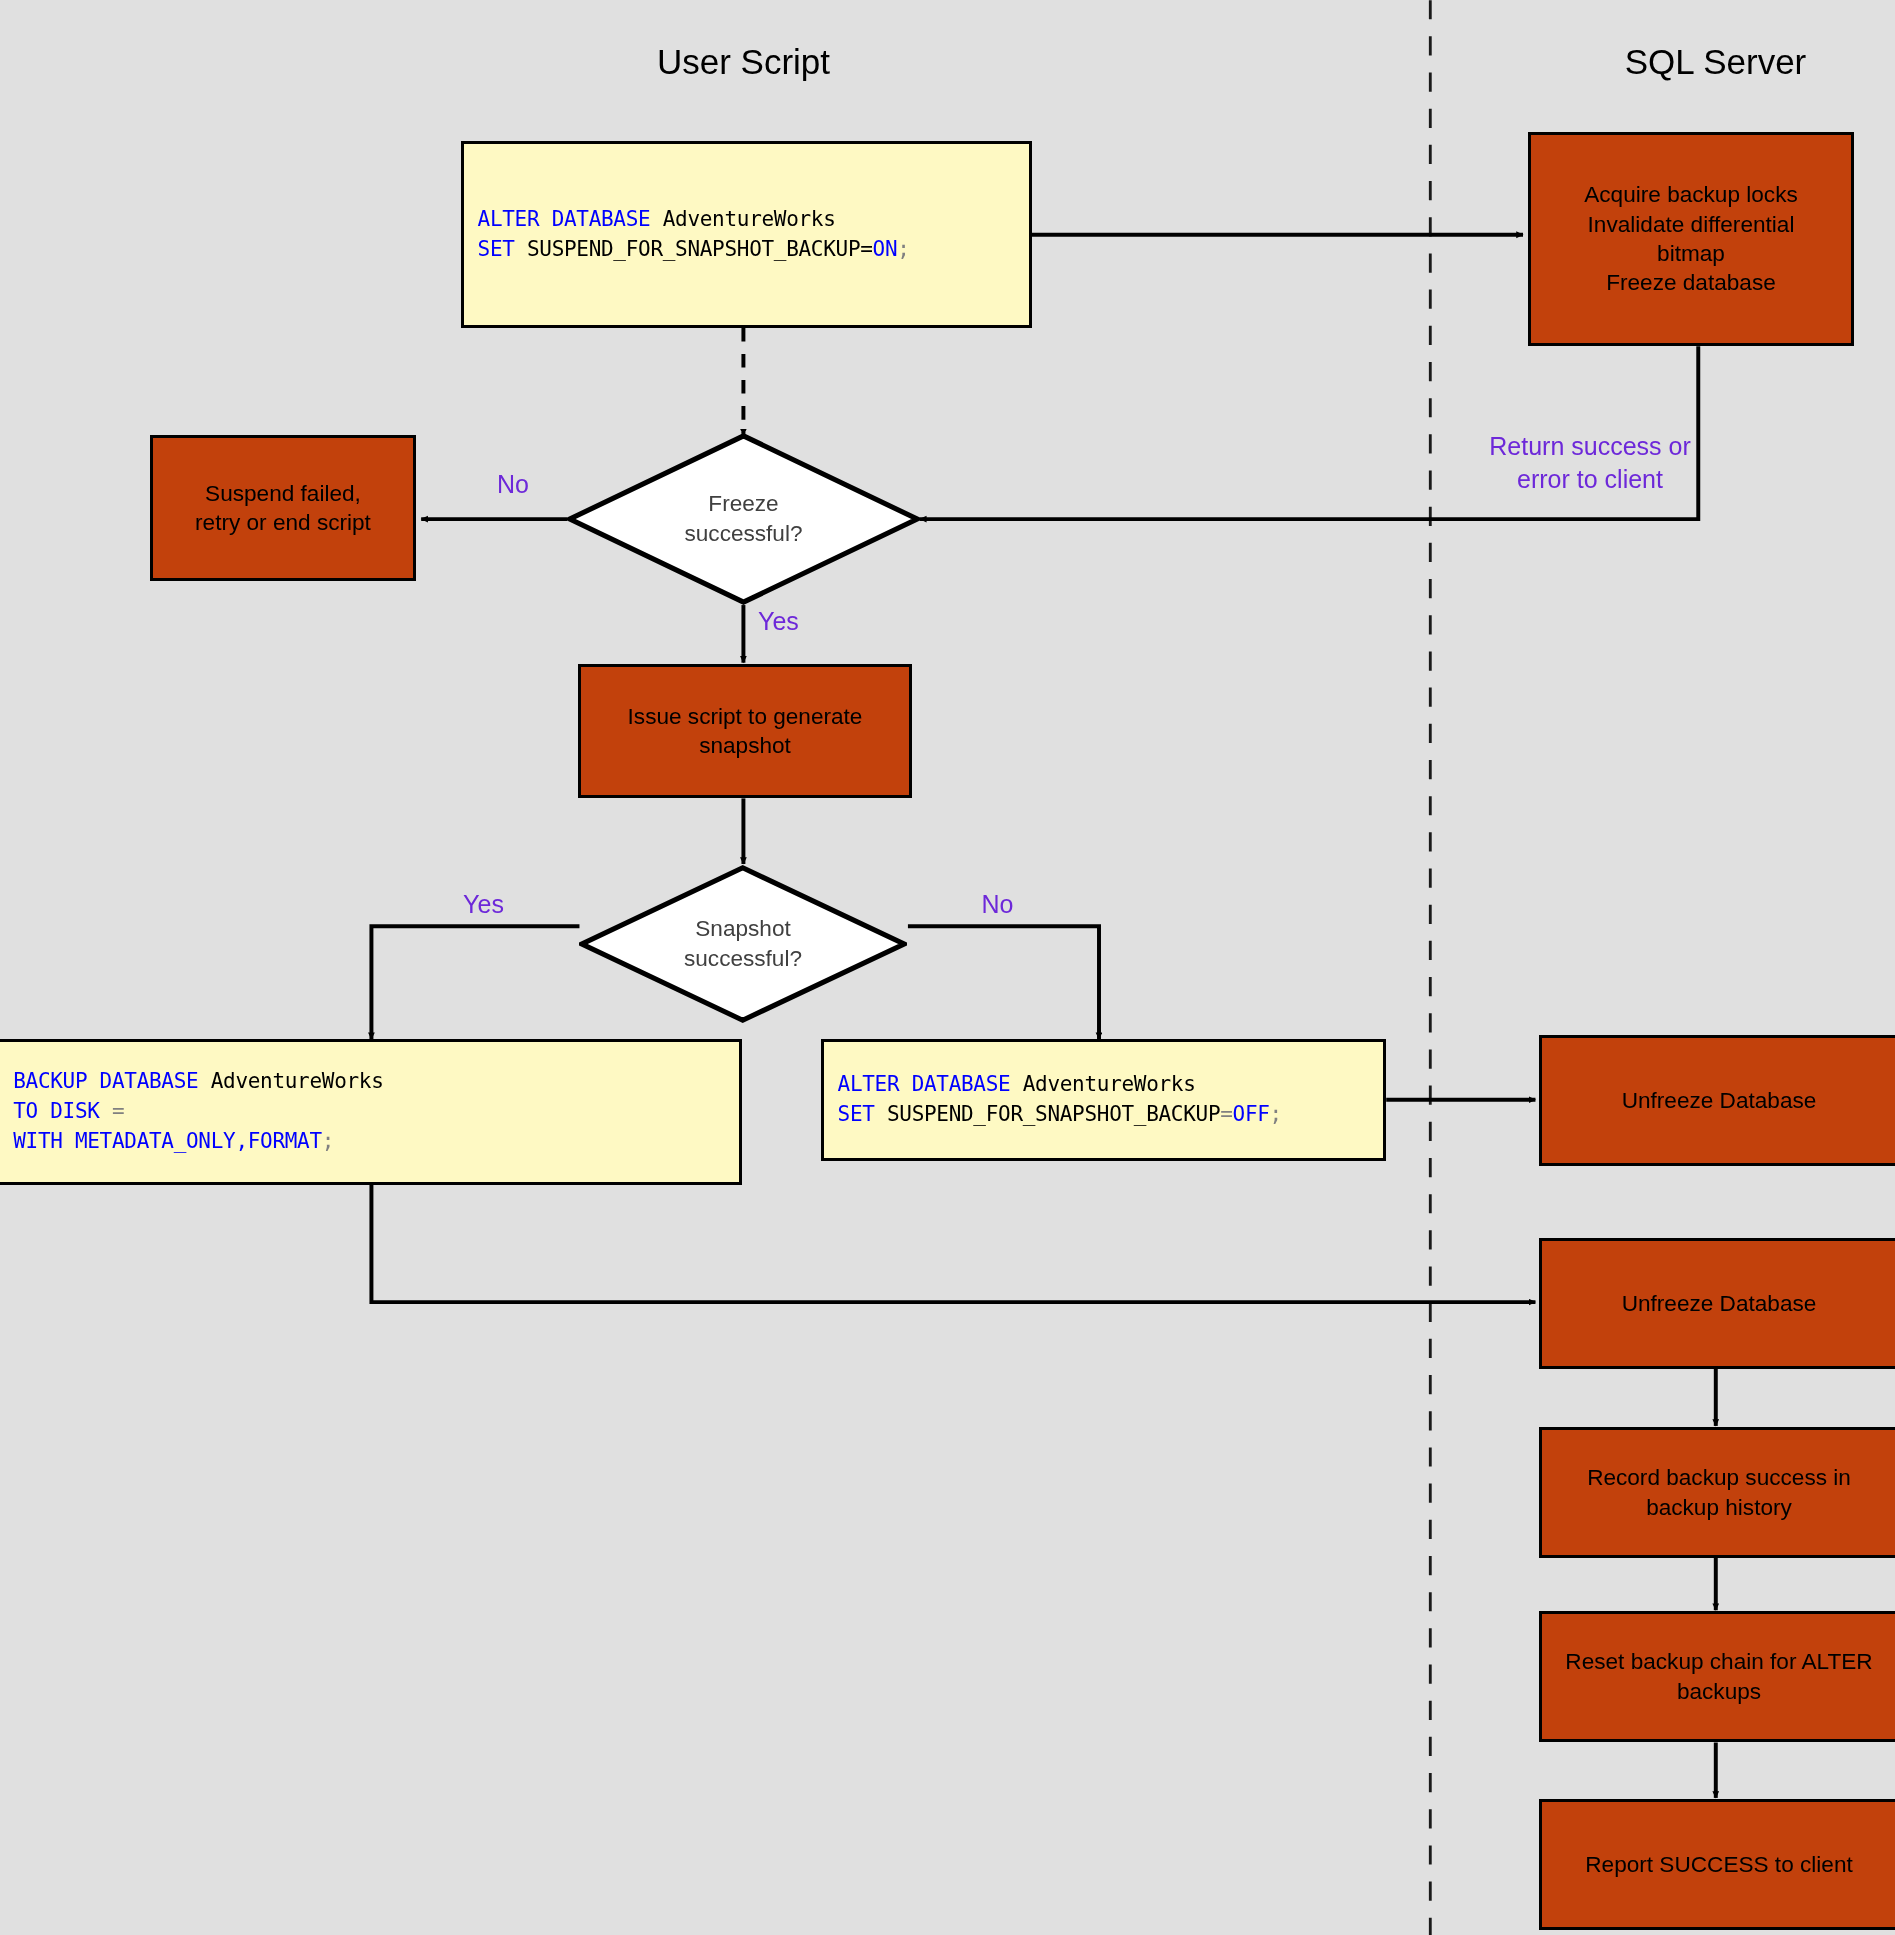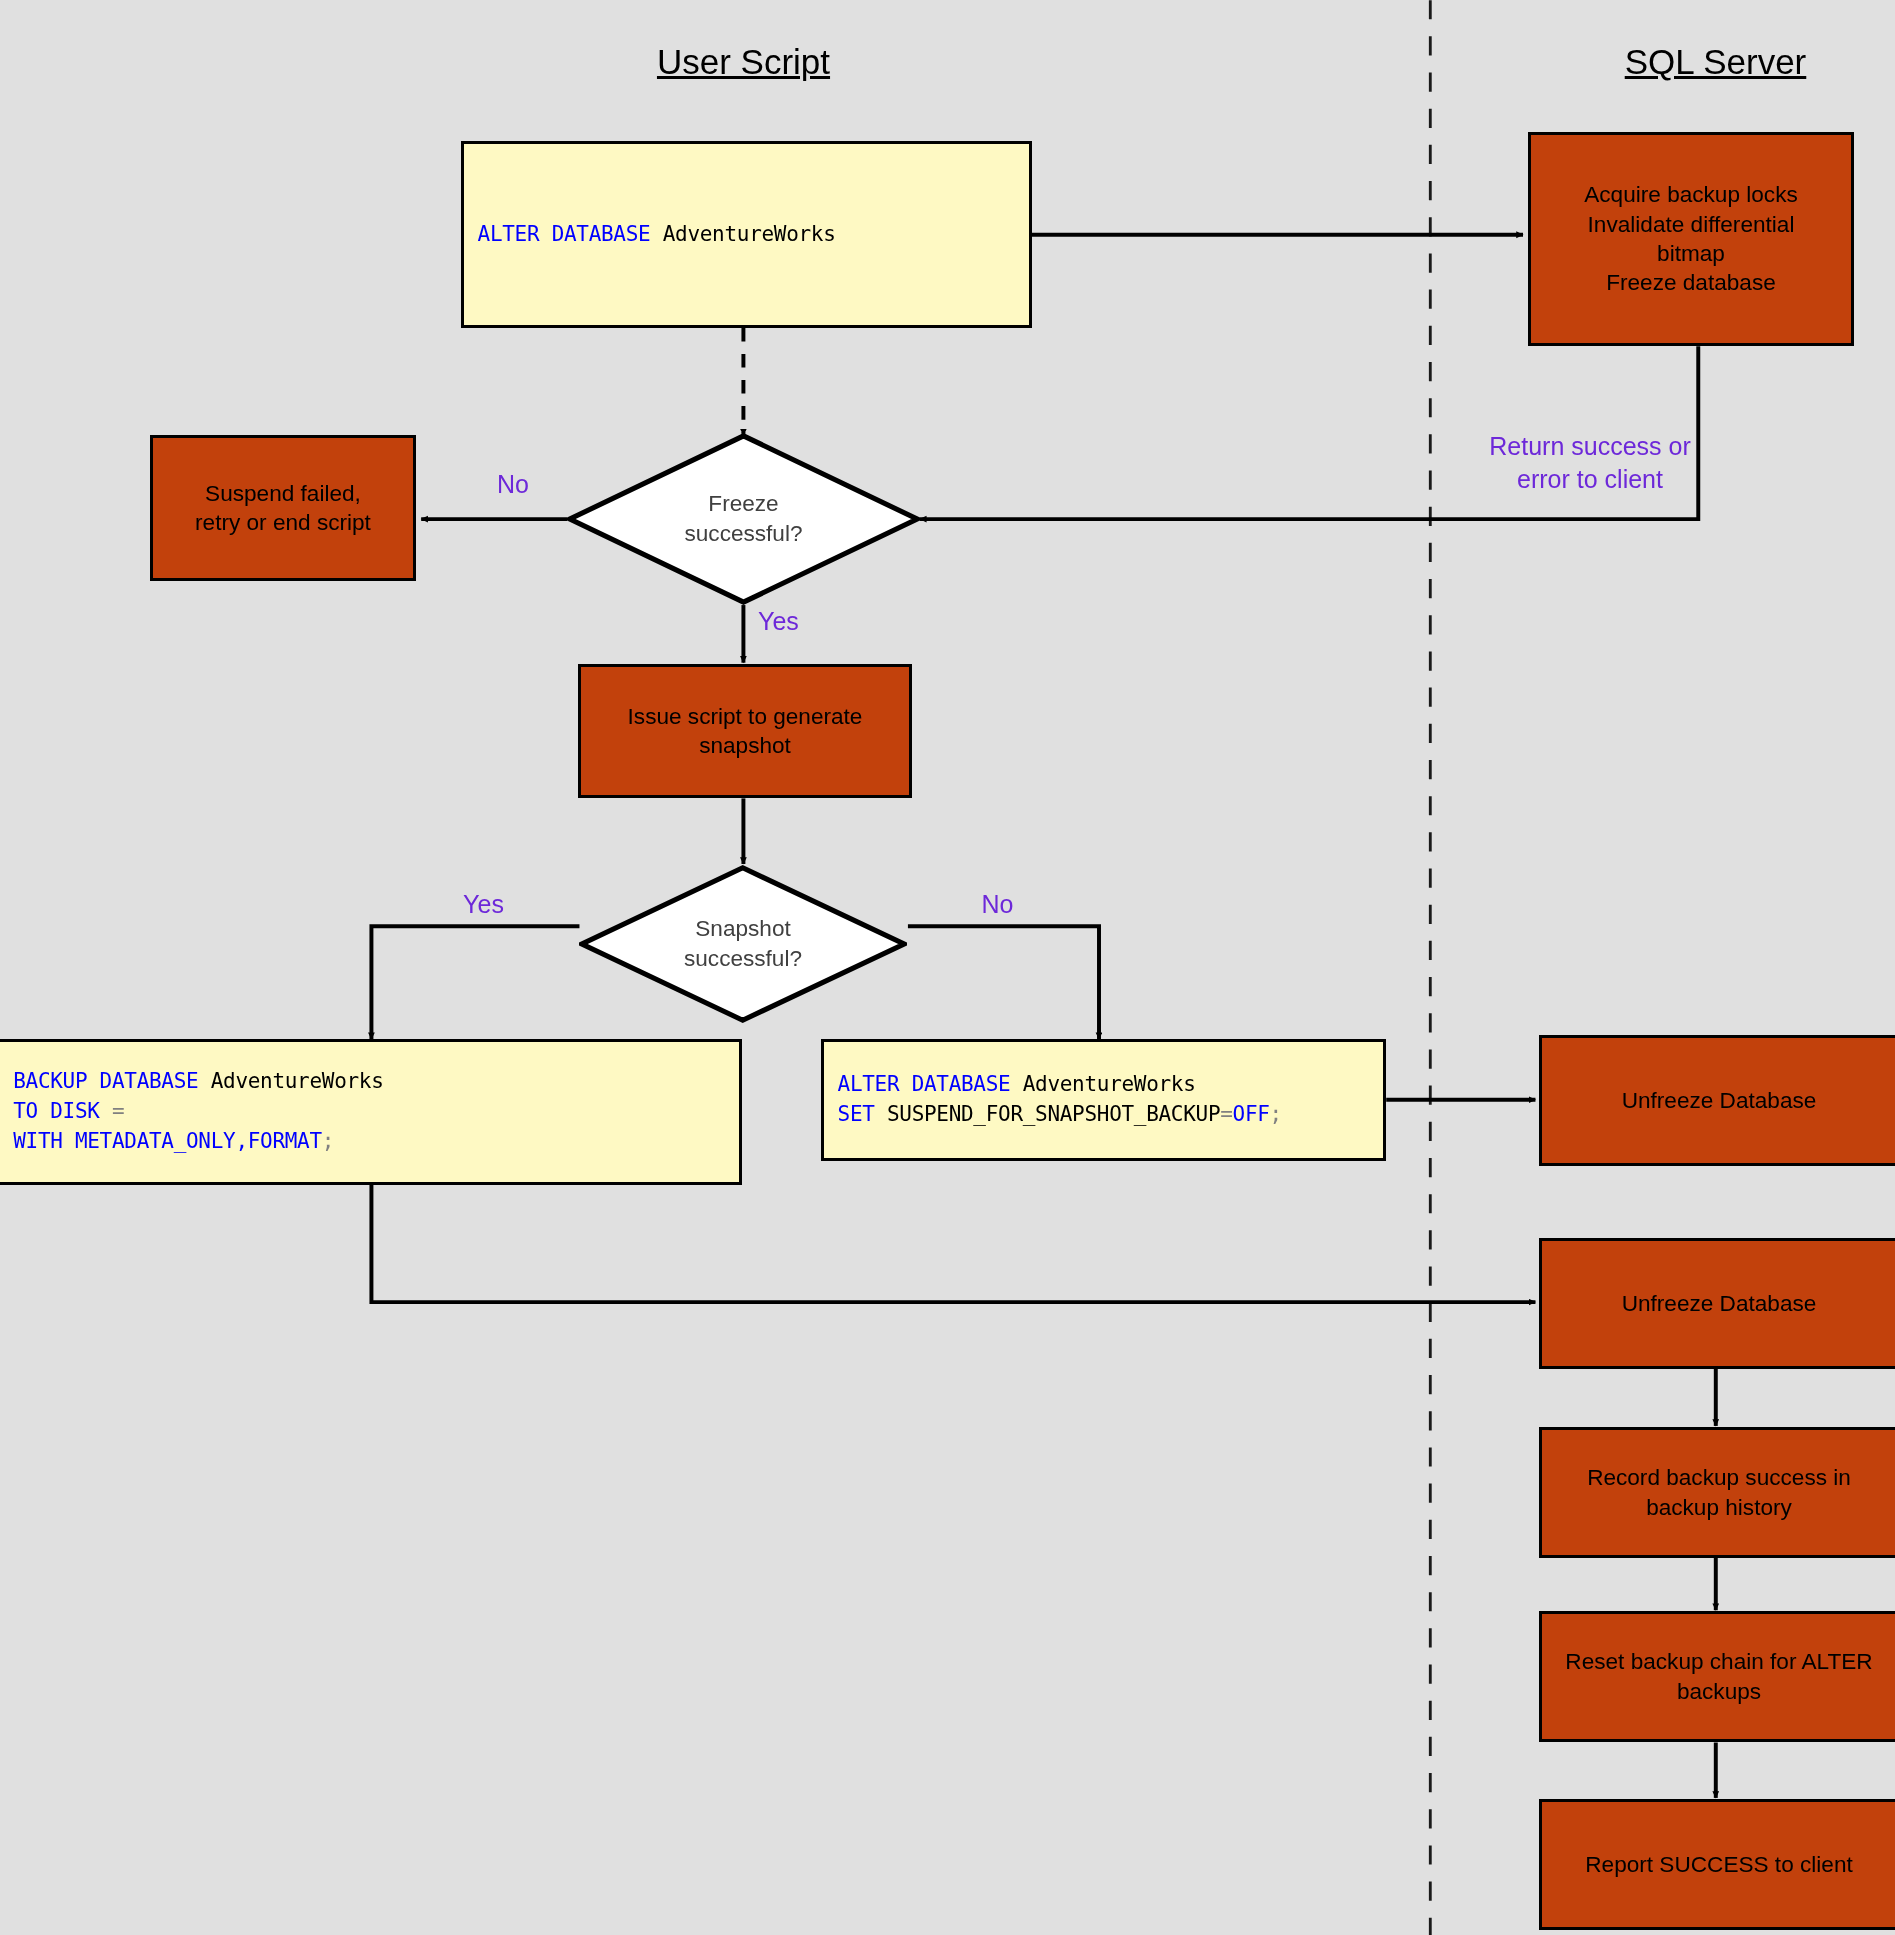--- a/index.html
+++ b/index.html
@@ -9,21 +9,20 @@
     background:#e0e0e0;
     font-family:"Liberation Sans", sans-serif;
     overflow:hidden;
   }
   .swimlane-title{
     position:absolute;
     text-align:center;
     font-size:35px;
     color:#000;
     white-space:nowrap;
-    text-decoration:underline;
   }
   .node{
     position:absolute;
     background:#c2410c;
     border:3.4px solid #000000;
     box-sizing:border-box;
     display:flex;
     align-items:center;
     justify-content:center;
     text-align:center;
@@ -116,20 +115,21 @@
 
     <path d="M3035,3082 L3035,3180" stroke="#000" stroke-width="7" fill="none" marker-end="url(#ahb)"></path>
   </svg>
 
   <div class="swimlane-title" style="left:574px;top:42px;width:339px;">User Script</div>
 
   <div class="swimlane-title" style="left:1546px;top:42px;width:339px;">SQL Server</div>
 
   <div class="code" style="left:461px;top:141px;width:571px;height:187px;">
       <div class="line"><span class="kw">ALTER DATABASE </span><span class="id">AdventureWorks</span></div>
+      <div class="line"><span class="kw">SET </span><span class="id">SUSPEND_FOR_SNAPSHOT_BACKUP=</span><span class="kw">ON</span><span class="pun">;</span></div>
     </div>
 
   <div class="node" style="left:1528px;top:132px;width:326px;height:214px;">
     <span class="txt">Acquire backup locks
 Invalidate differential
 bitmap
 Freeze database</span>
   </div>
 
   <div class="edgelabel" style="left:1477px;top:430px;width:226px;text-align:center;">Return success or

